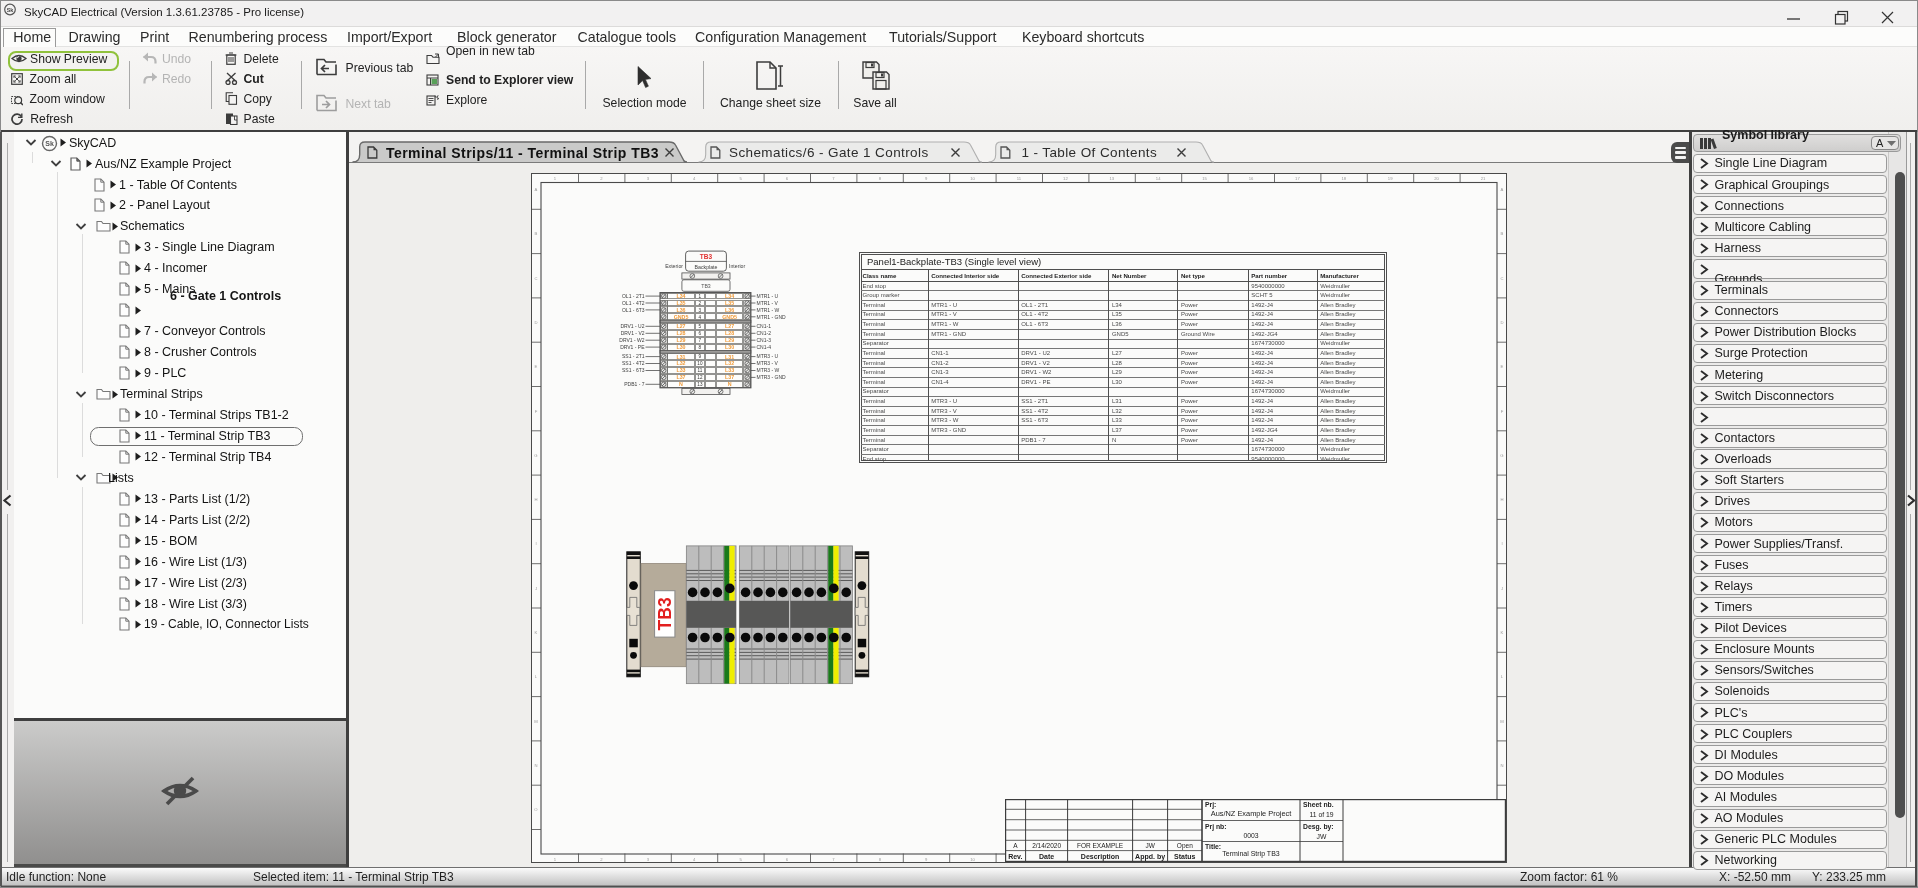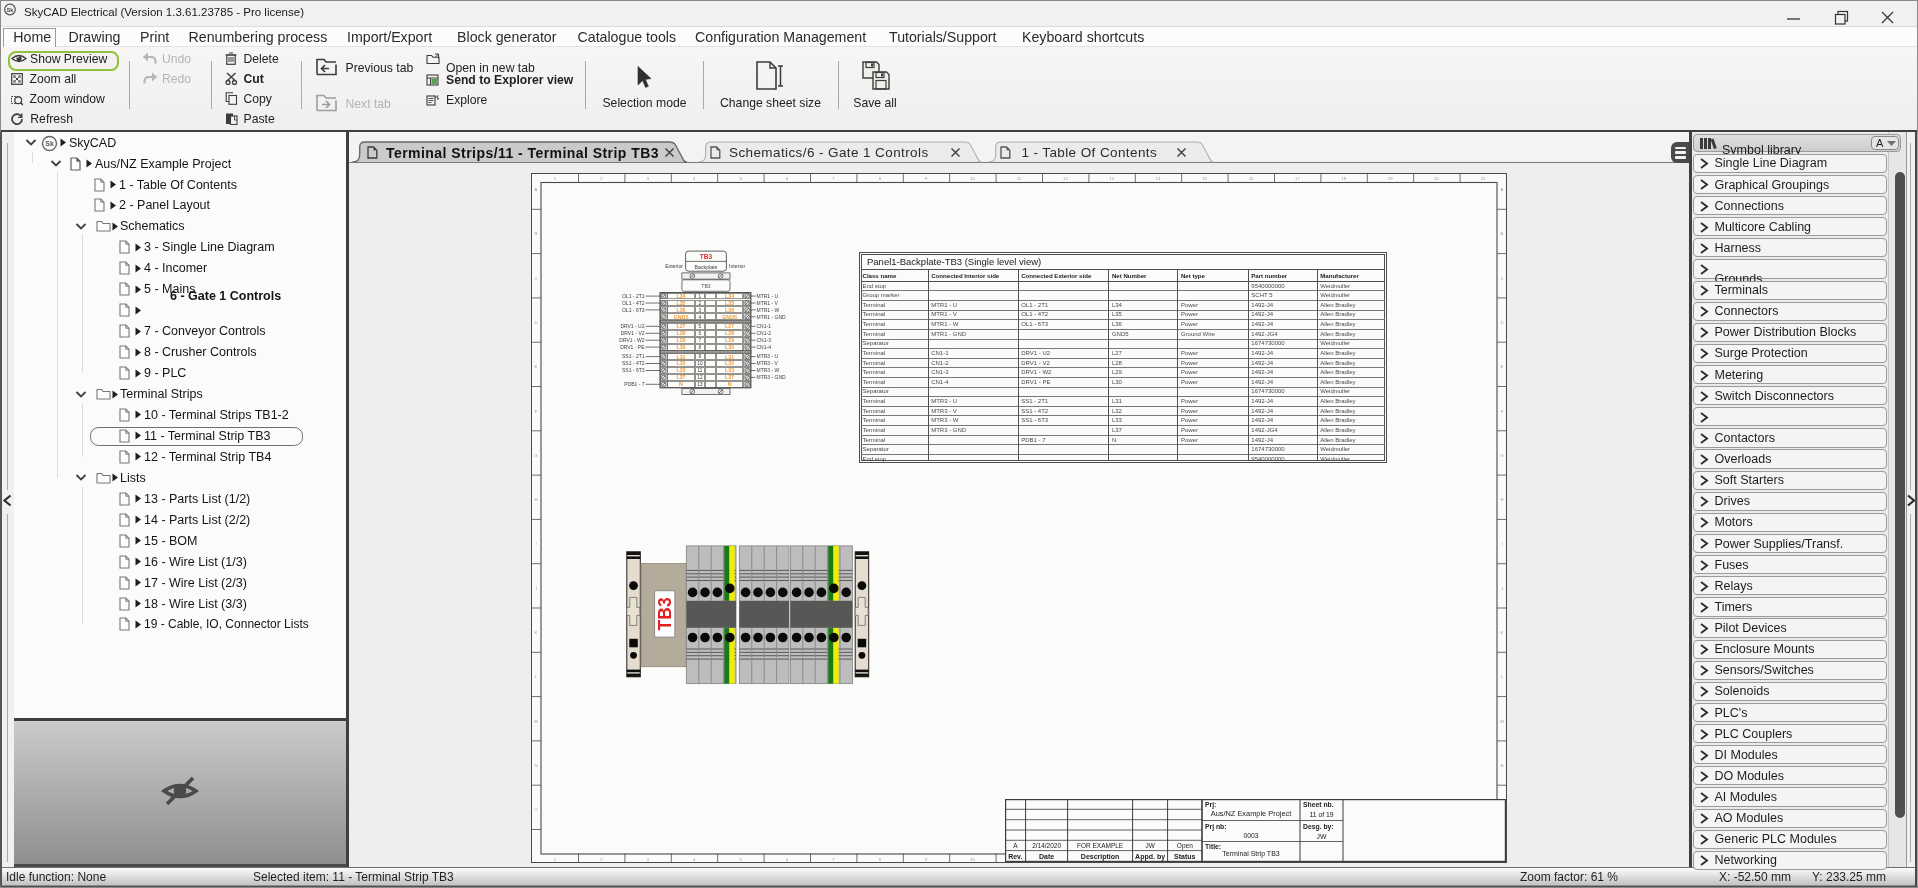--- a/index.html
+++ b/index.html
@@ -107,21 +107,21 @@
 <div class="t " style="left:345.5px;top:68.4px;font-size:12.2px;color:#222;font-weight:normal;">Previous tab</div>
 <svg style="position:absolute;left:316px;top:94px;" width="21" height="18" viewBox="0 0 21 18">
     <path d="M1 16.5 V1.5 H8 L10 4 H20 M1 16.5 H20 V6.5" fill="none" stroke="#9d9d9d" stroke-width="1.6"></path>
     <path d="M6 10.5 H13 M10 7 L13.5 10.5 L10 14" fill="none" stroke="#9d9d9d" stroke-width="1.7"></path>
   </svg>
 <div class="t " style="left:345.5px;top:104.2px;font-size:12.2px;color:#b4b4b4;font-weight:normal;">Next tab</div>
 <svg style="position:absolute;left:425.8px;top:53px;" width="14" height="12" viewBox="0 0 14 12">
     <path d="M1 10.5 V2.5 H5.5 L7 4.2 H13 V10.5 Z" fill="none" stroke="#3c3c3c" stroke-width="1.1"></path>
     <path d="M9 1 h3.5 M12.5 1 v3.5 M12.5 1 L9.5 4" stroke="#3c3c3c" stroke-width="1" fill="none"></path>
   </svg>
-<div class="t " style="left:446px;top:68px;font-size:12.2px;color:#222;font-weight:normal;">Open in new tab</div>
+<div class="t " style="left:446px;top:51px;font-size:12.2px;color:#222;font-weight:normal;">Open in new tab</div>
 <svg style="position:absolute;left:425.8px;top:74px;" width="14" height="12" viewBox="0 0 14 12">
     <rect x="1" y="1" width="11" height="10" fill="none" stroke="#3c3c3c" stroke-width="1.1"></rect>
     <path d="M1 4 H12 M4.5 4 V11" stroke="#3c3c3c" stroke-width="1"></path>
     <rect x="5.5" y="5" width="5.5" height="5" fill="#58a058"></rect>
   </svg>
 <div class="t " style="left:446px;top:79.5px;font-size:12.2px;color:#222;font-weight:bold;">Send to Explorer view</div>
 <svg style="position:absolute;left:425.8px;top:94px;" width="13" height="12" viewBox="0 0 13 12">
     <rect x="1" y="2" width="8" height="9" fill="none" stroke="#3c3c3c" stroke-width="1.1"></rect>
     <path d="M2.5 4.5 h5 M2.5 6.5 h5 M2.5 8.5 h3" stroke="#3c3c3c" stroke-width="0.9"></path>
     <path d="M9 1.5 l1 2 2-2 -1 2.5 2 0.5 -2 1" stroke="#3c3c3c" stroke-width="0.8" fill="none"></path>
@@ -313,21 +313,21 @@
 <div class="t " style="left:144px;top:456.85px;font-size:12.5px;color:#141414;font-weight:normal;">12 - Terminal Strip TB4</div>
 <svg style="position:absolute;left:75px;top:472.29999999999995px;" width="12" height="11" viewBox="0 0 12 11">
     <path d="M1.5 3 L6 7.5 L10.5 3" fill="none" stroke="#3f3f3f" stroke-width="1.8"></path>
   </svg>
 <svg style="position:absolute;left:96px;top:470.79999999999995px;" width="15" height="13" viewBox="0 0 15 13">
     <path d="M1 2.5 H5.5 L7 4.5 H14 V12 H1 Z" fill="#fdfdfd" stroke="#787878" stroke-width="1.1"></path>
   </svg>
 <svg style="position:absolute;left:112px;top:473.29999999999995px;" width="7" height="9" viewBox="0 0 7 9">
     <path d="M0.5 0.5 L6 4.5 L0.5 8.5 Z" fill="#1e1e1e"></path>
   </svg>
-<div class="t " style="left:120px;top:477.79999999999995px;font-size:12.5px;color:#141414;font-weight:normal;">Lists</div>
+<div class="t " style="left:108px;top:477.79999999999995px;font-size:12.5px;color:#141414;font-weight:normal;">Lists</div>
 <svg style="position:absolute;left:119px;top:491.75px;" width="11" height="14" viewBox="0 0 11 14">
     <path d="M1 1 H6.8 L10 4.2 V13 H1 Z" fill="#fdfdfd" stroke="#787878" stroke-width="1.1"></path>
     <path d="M6.8 1 V4.2 H10" fill="none" stroke="#787878" stroke-width="1"></path>
   </svg>
 <svg style="position:absolute;left:135px;top:494.25px;" width="7" height="9" viewBox="0 0 7 9">
     <path d="M0.5 0.5 L6 4.5 L0.5 8.5 Z" fill="#1e1e1e"></path>
   </svg>
 <div class="t " style="left:144px;top:498.75px;font-size:12.5px;color:#141414;font-weight:normal;">13 - Parts List (1/2)</div>
 <svg style="position:absolute;left:119px;top:512.6999999999999px;" width="11" height="14" viewBox="0 0 11 14">
     <path d="M1 1 H6.8 L10 4.2 V13 H1 Z" fill="#fdfdfd" stroke="#787878" stroke-width="1.1"></path>
@@ -1056,21 +1056,21 @@
 <div class="" style="left:1691.5px;top:131.5px;width:212px;height:735px;background:#ebeae9;"></div>
 <div class="" style="left:1887.5px;top:131.5px;width:18.5px;height:735px;background:#e7e6e5;border-left:1px solid #c9c8c7;"></div>
 <div class="" style="left:1894.5px;top:172px;width:10.5px;height:646px;background:#4f4f4f;border-radius:6px;"></div>
 <div class="" style="left:1692.5px;top:133.5px;width:208px;height:18.5px;background:linear-gradient(#e0dfde,#cfcecd);border:1px solid #9a9a9a;border-radius:4px;box-sizing:border-box;"></div>
 <svg style="position:absolute;left:1699px;top:136px;" width="19" height="14" viewBox="0 0 19 14">
     <rect x="1" y="2" width="3" height="11" fill="#3a3a3a"></rect>
     <rect x="5" y="2" width="3" height="11" fill="#3a3a3a"></rect>
     <rect x="9" y="2" width="3" height="11" fill="#3a3a3a"></rect>
     <path d="M13 3 L16.4 12.6" stroke="#3a3a3a" stroke-width="3"></path>
   </svg>
-<div class="t " style="left:1722px;top:150px;font-size:12.5px;color:#1a1a1a;font-weight:normal;">Symbol library</div>
+<div class="t " style="left:1722px;top:135px;font-size:12.5px;color:#1a1a1a;font-weight:bold;">Symbol library</div>
 <div class="" style="left:1871px;top:135.5px;width:28px;height:14.5px;border:1px solid #888;border-radius:4px;background:#e6e5e4;box-sizing:border-box;"></div>
 <div class="t " style="left:1876px;top:142.7px;font-size:11px;color:#222;font-weight:normal;">A</div>
 <svg style="position:absolute;left:1886px;top:139.5px;" width="11" height="7" viewBox="0 0 11 7">
     <path d="M1 1 L5.5 6 L10 1 Z" fill="#6f6f6f"></path>
   </svg>
 <div class="" style="left:1693px;top:153.8px;width:193.5px;height:19.2px;background:#f5f4f3;border:1px solid #9a9a9a;border-radius:4px;box-sizing:border-box;overflow:hidden;"></div>
 <svg style="position:absolute;left:1698.5px;top:158.3px;" width="10" height="11" viewBox="0 0 10 11">
     <path d="M2 1 L8 5.5 L2 10" fill="none" stroke="#2d2d2d" stroke-width="1.9"></path>
   </svg>
 <div class="t " style="left:1714.5px;top:163.4px;font-size:12.5px;color:#1c1c1c;font-weight:normal;">Single Line Diagram</div>

